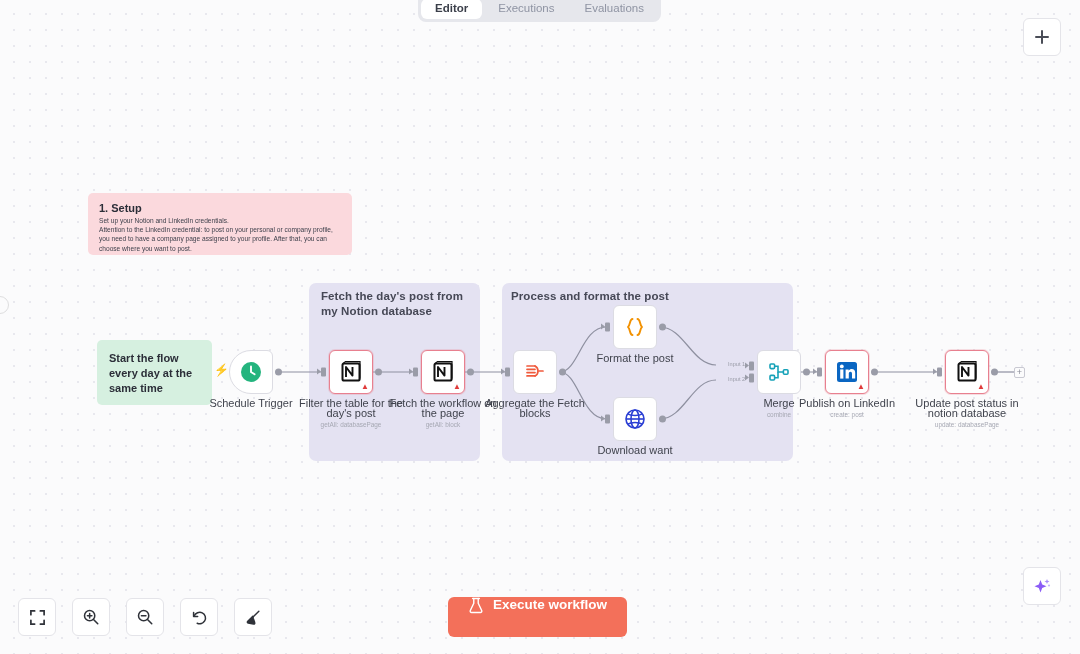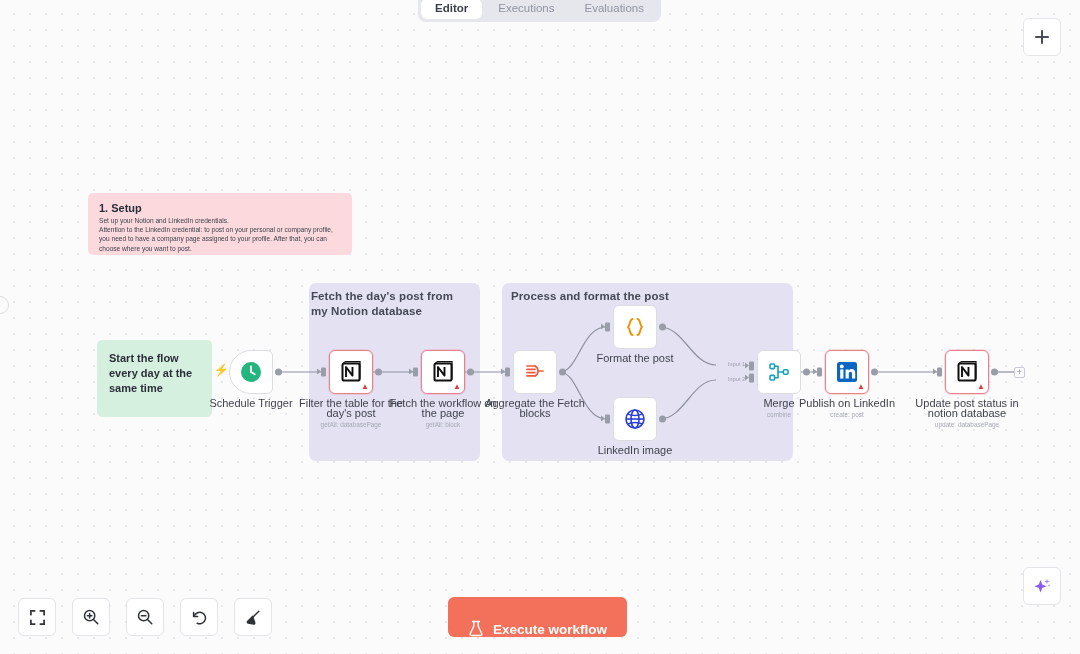--- a/index.html
+++ b/index.html
@@ -123,21 +123,21 @@
   
   .toolbar { position: absolute; left: 18px; top: 598px; display: flex; gap: 16px; }
   .tool-btn {
     width: 38px; height: 38px; background: #ffffff; border: 1px solid #e4e4e9;
     border-radius: 6px; display: flex; align-items: center; justify-content: center;
     cursor: pointer;
   }
   #execute-btn {
     position: absolute; left: 448px; top: 597px; height: 40px;
     background: #f3705a; color: #fff; border: none; border-radius: 6px;
-    display: flex; align-items: flex-end; gap: 9px; padding: 0 20px;
+    display: flex; align-items: flex-start; gap: 9px; padding: 0 20px;
     font-size: 13.5px; font-weight: 600; cursor: pointer;
     font-family: "Liberation Sans", sans-serif;
   }
   svg { display: block; }
   #edges { position: absolute; left: 0; top: 0; pointer-events: none; }
 </style>
 </head>
 <body>
 
 <div id="canvas">
@@ -157,32 +157,32 @@
   </div>
   <div class="corner-btn" id="assistant-btn">
     <svg width="20" height="20" viewBox="0 0 20 20">
       <path d="M8.5 4 L10.2 8.6 L14.5 10.3 L10.2 12 L8.5 16.5 L6.8 12 L2.5 10.3 L6.8 8.6 Z" fill="#8b5cf6"></path>
       <path d="M15 3 L15.7 4.8 L17.5 5.5 L15.7 6.2 L15 8 L14.3 6.2 L12.5 5.5 L14.3 4.8 Z" fill="#a78bfa"></path>
       <circle cx="17" cy="9.5" r="1.1" fill="#c4b5fd"></circle>
     </svg>
   </div>
 
   <div class="group" style="left:309px; top:283px; width:171px; height:178px;"></div>
-  <div class="group-title" style="left:311px; top:289px; width:155px;"><span>Fetch the day's post from my Notion database</span></div>
+  <div class="group-title" style="left:321px; top:289px; width:155px;"><span>Fetch the day's post from my Notion database</span></div>
 
   <div class="group" style="left:502px; top:283px; width:291px; height:178px;"></div>
   <div class="group-title" style="left:511px; top:289px; width:270px;"><span>Process and format the post</span></div>
 
   <div class="sticky pink" style="left:88px; top:193px; width:264px; height:62px;">
     <div class="sticky-title">1. Setup</div>
     <div class="sticky-body" style="white-space:pre-line;">Set up your Notion and LinkedIn credentials.
 Attention to the LinkedIn credential: to post on your personal or company profile, you need to have a company page assigned to your profile. After that, you can choose where you want to post.</div>
   </div>
 
-  <div class="sticky green" style="left:97px; top:340px; width:115px; height:77px;">
+  <div class="sticky green" style="left:97px; top:340px; width:115px; height:65px;">
     <span>Start the flow every day at the same time</span>
   </div>
 
   <svg id="edges" width="1080" height="654">
     <g fill="none" stroke="#8e90a0" stroke-width="1.2">
 
       <path d="M278 372 H324"></path>
 
       <path d="M370 372 H416"></path>
 
@@ -285,21 +285,21 @@
           <circle cx="12" cy="12" r="9"></circle>
           <ellipse cx="12" cy="12" rx="4" ry="9"></ellipse>
           <path d="M3 12 H21"></path>
           <path d="M4.8 6.8 C8 9, 16 9, 19.2 6.8"></path>
           <path d="M4.8 17.2 C8 15, 16 15, 19.2 17.2"></path>
         </g>
       </svg>
       <div class="port in"></div>
       <div class="port out"></div>
     </div>
-    <div class="node-label">LinkedIn image</div>
+    <div class="node-label">Download want</div>
   </div>
 
   <div class="node" style="left:725px; top:350px;margin-left:32px;">
     <div class="inlabel" style="left:-29px; top:12px;">Input 1</div>
     <div class="inlabel" style="left:-29px; top:27px;">Input 2</div>
     <div class="node-box">
       <svg width="24" height="24" viewBox="0 0 24 24">
         <g stroke="#17a2b8" stroke-width="1.6" fill="none">
           <rect x="3" y="4" width="4.6" height="4.6" rx="1"></rect>
           <rect x="3" y="15.4" width="4.6" height="4.6" rx="1"></rect>

